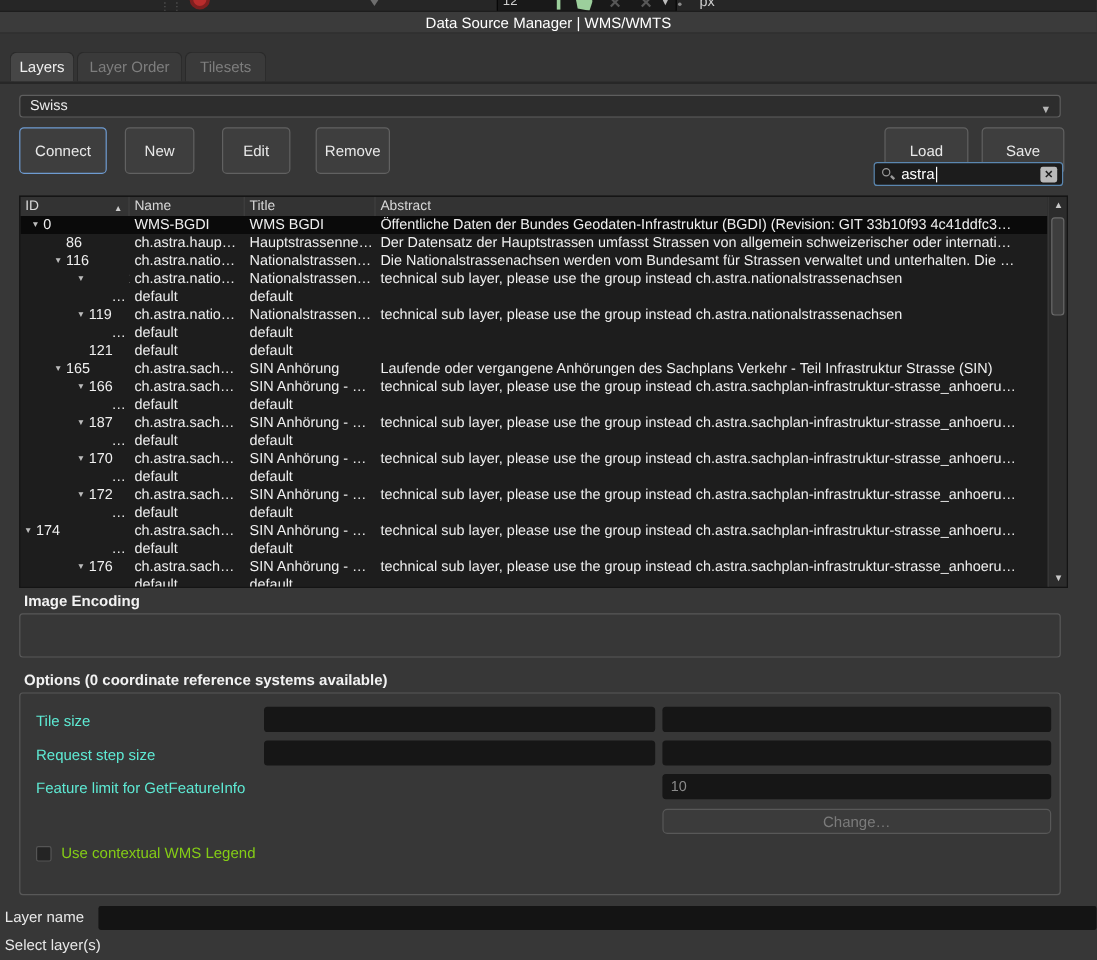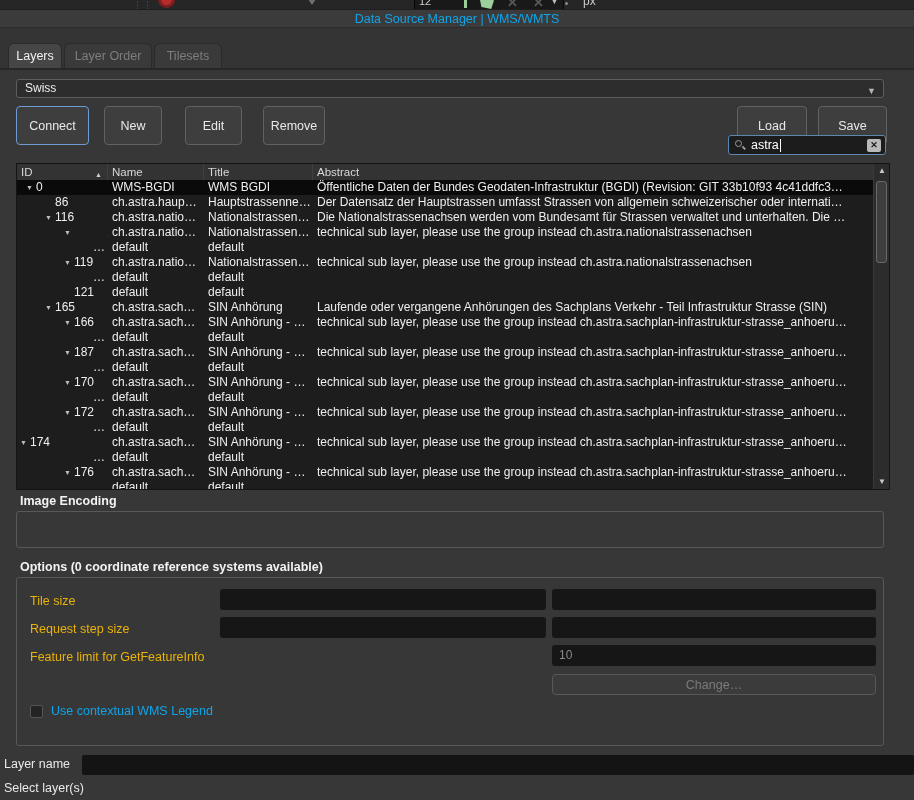--- a/index.html
+++ b/index.html
@@ -23,21 +23,21 @@
   .top-strip .px-label { position:absolute; left:583px; top:-6px; color:#cccccc; font-size:12px; }
   .top-strip .green-line { position:absolute; left:464px; top:-2px; width:3px; height:10px; background:#9ccf9c; }
   .top-strip .green-poly { position:absolute; left:480px; top:-4px; width:14px; height:13px;
     background:#9ccf9c; clip-path:polygon(50% 0,100% 35%,80% 100%,10% 85%,0 30%); }
   .top-strip .x-glyph { position:absolute; top:-5px; color:#585858; font-size:13px; font-weight:bold; }
   .top-strip .dot { position:absolute; left:565px; top:2px; width:3px; height:3px; background:#8a8a8a; border-radius:50%; }
 
   
   .title-bar { position:absolute; left:0; top:10px; width:914px; height:18px;
     background:#3b3b3b; border-bottom:1px solid #2c2c2c; text-align:center; }
-  .title-bar .title { line-height:18px; color:#0ea5e9; font-size:12.5px; }
+  .title-bar .title { line-height:18px; color:#ffffff; font-size:12.5px; }
 
   
   .tab-bar { position:absolute; left:0; top:28px; width:914px; height:40px; background:#343434; }
   .tab { position:absolute; top:15px; height:25px; border:1px solid #2a2a2a; border-bottom:none;
     border-radius:6px 6px 0 0; background:#3a3a3a; color:#7e7e7e; font-size:12.5px;
     display:flex; align-items:center; justify-content:center; }
   .tab.active { background:#464646; color:#f0f0f0; }
   .tab-underline { position:absolute; left:0; top:68px; width:914px; height:2px; background:#272727; }
 
   
@@ -83,30 +83,30 @@
     background:#2c2c2c; border-left:1px solid #3a3a3a; }
   .vscroll .btn-up,.vscroll .btn-down { position:absolute; left:0; width:16px; height:14px;
     color:#c9c9c9; font-size:8px; text-align:center; line-height:14px; }
   .vscroll .btn-up { top:0; } .vscroll .btn-down { bottom:0; }
   .vscroll .thumb { position:absolute; left:2px; top:17px; width:11px; height:82px;
     background:#3e3e3e; border:1px solid #6a6a6a; border-radius:3px; }
 
   
   .group-label { position:absolute; left:20px; font-weight:bold; font-size:12.5px; color:#f2f2f2; }
   .group-box { position:absolute; left:16px; width:868px; border:1px solid #585858; border-radius:3px; }
-  .opt-label { position:absolute; left:30px; font-size:12.5px; color:#eab308; }
+  .opt-label { position:absolute; left:30px; font-size:12.5px; color:#5eead4; }
   .field { position:absolute; height:21px; background:#161616; border-radius:3px;
     color:#8a8a8a; font-size:12px; line-height:21px; padding:0 7px; }
   .col1 { left:220px; width:326px; } .col2 { left:552px; width:324px; }
   .btn-disabled { position:absolute; left:552px; width:324px; height:21px; background:#3b3b3b;
     border:1px solid #585858; border-radius:4px; color:#7b7b7b; font-size:12.5px;
     display:flex; align-items:center; justify-content:center; }
   .checkbox-row { position:absolute; left:30px; top:704px; display:flex; align-items:center; }
   .checkbox { width:13px; height:13px; background:#242424; border:1px solid #555555; border-radius:2px; }
-  .checkbox-row .cb-label { margin-left:8px; font-size:12.5px; color:#0ea5e9; }
+  .checkbox-row .cb-label { margin-left:8px; font-size:12.5px; color:#84cc16; }
 
   
   .footer-label { position:absolute; left:4px; font-size:12.5px; color:#e9e9e9; }
   .layer-name-field { position:absolute; left:82px; top:755px; width:832px; height:20px;
     background:#141414; border-radius:2px; }
 </style>
 </head>
 <body>
 
 <div class="top-strip">

